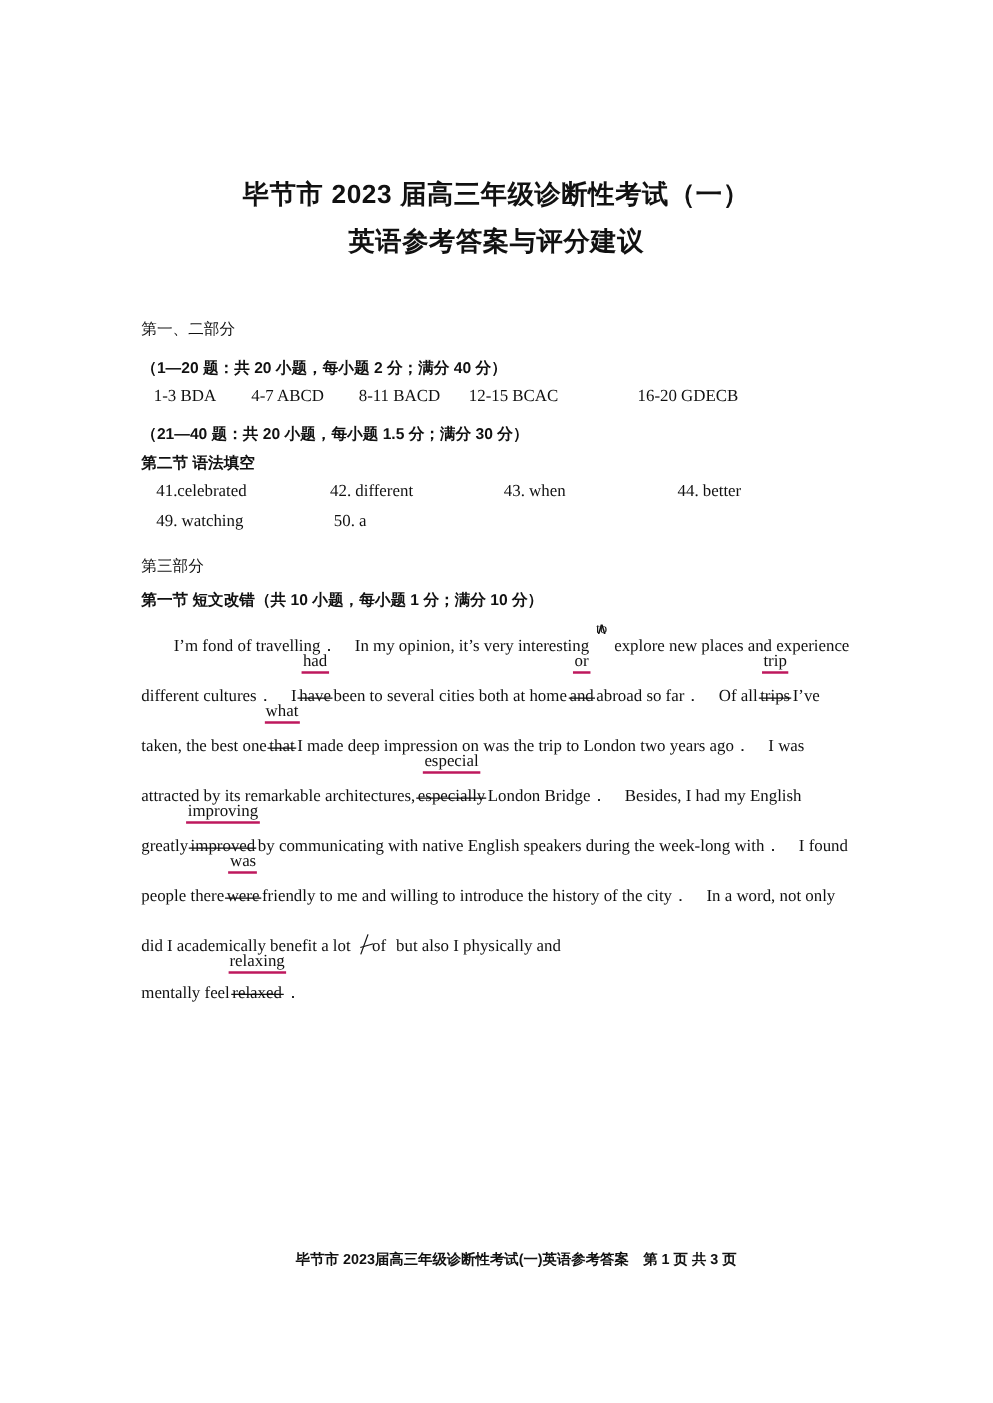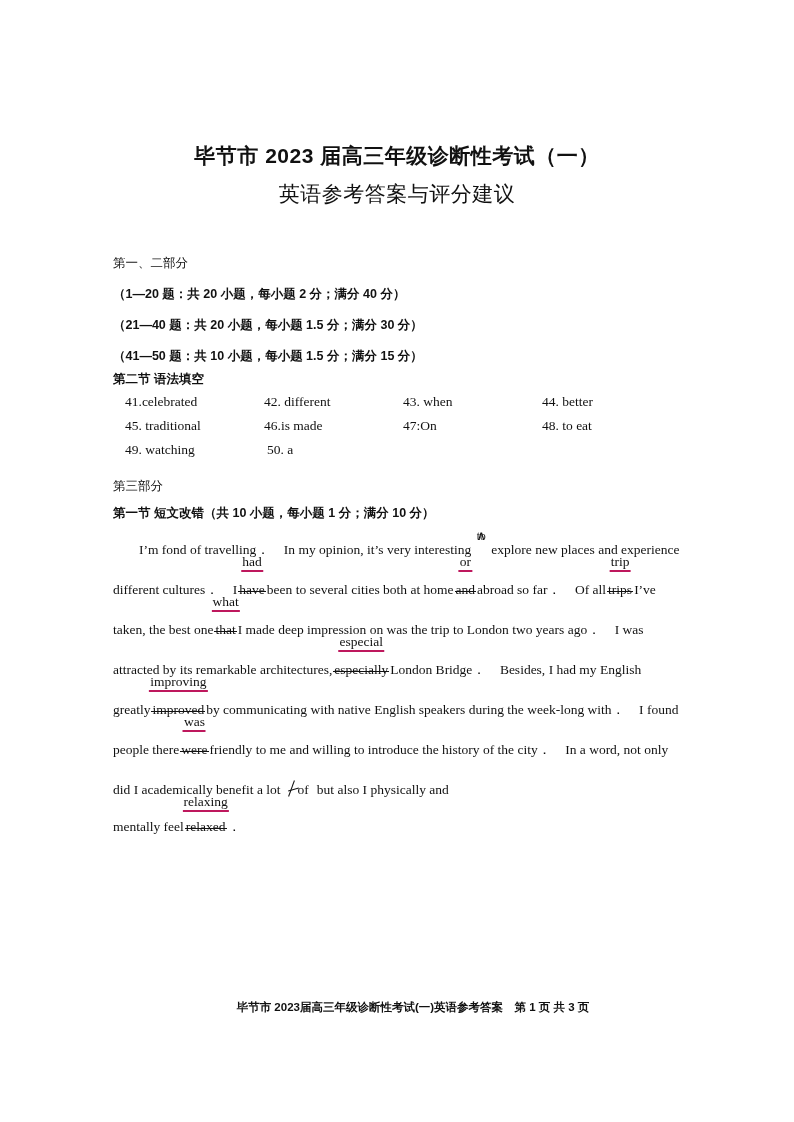--- a/index.html
+++ b/index.html
@@ -35,21 +35,21 @@
   .title1 {
     font-family: "Liberation Sans", sans-serif;
     font-weight: bold;
     font-size: 21px;
     letter-spacing: 0.5px;
     line-height: 1.5;
     white-space: nowrap;
   }
   .title2 {
     font-family: "Liberation Sans", sans-serif;
-    font-weight: normal;
+    font-weight: bold;
     font-size: 21px;
     letter-spacing: 0.5px;
     line-height: 1.5;
     margin-top: 6px;
     white-space: nowrap;
   }
   .sec-head {
     font-family: "Liberation Sans", sans-serif;
     font-size: 12.5px;
     font-weight: normal;
@@ -207,36 +207,36 @@
   <div class="content">
 
     <div class="title-block">
       <div class="title1">毕节市 2023 届高三年级诊断性考试（一）</div>
       <div class="title2">英语参考答案与评分建议</div>
     </div>
 
     <div class="sec-head">第一、二部分</div>
 
     <div class="scorehead">（1—20 题：共 20 小题，每小题 2 分；满分 40 分）</div>
+    <div class="answer-row ar1">
+      <span class="cell">1-3 BDA</span>
+      <span class="cell">4-7 ABCD</span>
+      <span class="cell">8-11 BACD</span>
+      <span class="cell">12-15 BCAC</span>
+      <span class="cell">16-20 GDECB</span>
+    </div>
 
     <div class="scorehead">（21—40 题：共 20 小题，每小题 1.5 分；满分 30 分）</div>
 
-    <div class="scorehead">（41—50 题：共 10 小题，每小题 1.5 分；满分 15 分）</div>
     <div class="sec-head bold" style="margin-top:2px;margin-bottom:6px;">第二节  语法填空</div>
     <div class="fill-row">
       <span class="cell">41.celebrated</span>
       <span class="cell">42. different</span>
       <span class="cell">43. when</span>
       <span class="cell">44. better</span>
-    </div>
-    <div class="fill-row">
-      <span class="cell">45. traditional</span>
-      <span class="cell">46.is made</span>
-      <span class="cell">47:On</span>
-      <span class="cell">48. to eat</span>
     </div>
     <div class="fill-row">
       <span class="cell">49. watching</span>
       <span class="cell">50. a</span>
     </div>
 
     <div class="sec-head sec3">第三部分</div>
     <div class="sec-head bold" style="margin-top:6px;margin-bottom:0;">第一节  短文改错（共 10 小题，每小题 1 分；满分 10 分）</div>
 
     <div class="para">

